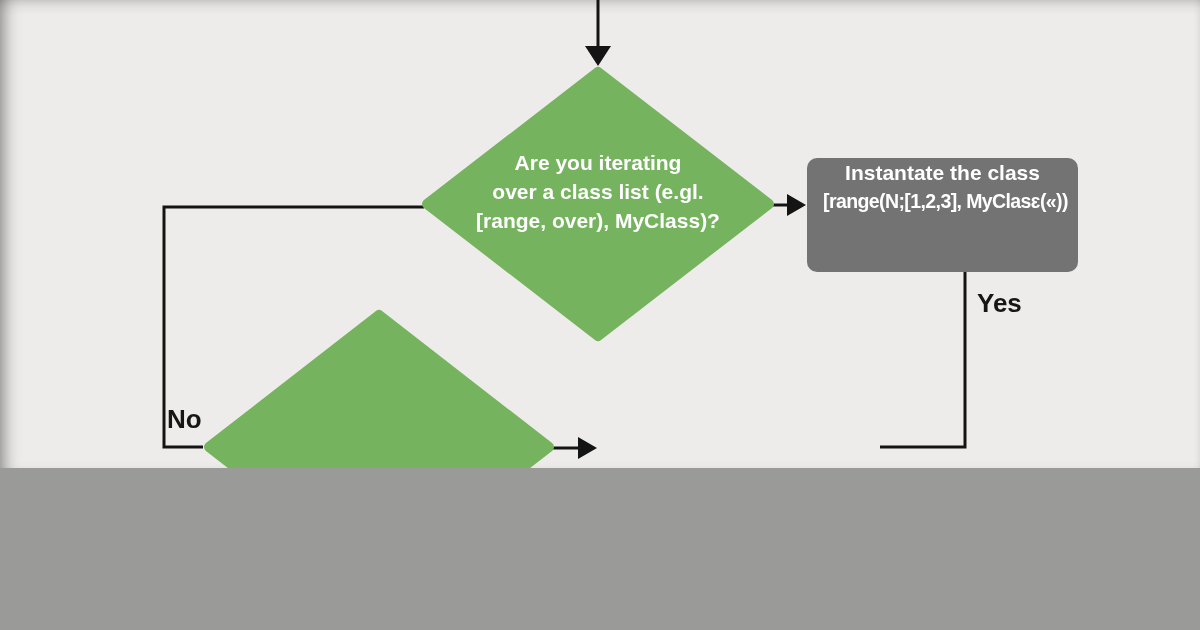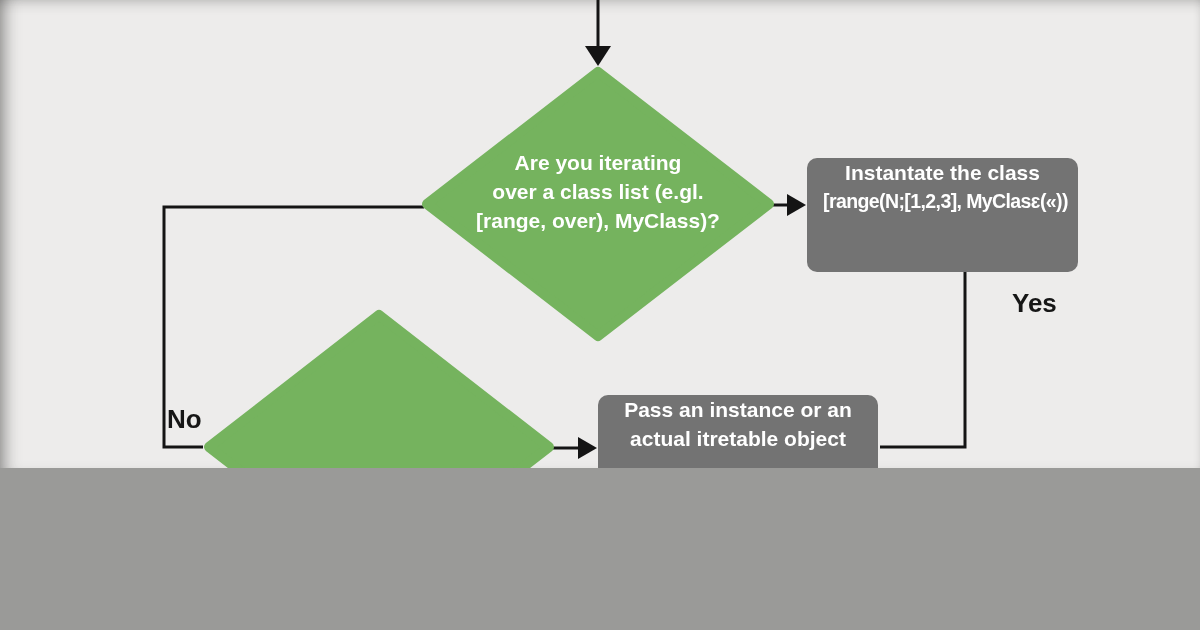--- a/index.html
+++ b/index.html
@@ -29,21 +29,21 @@
   }
   .pbox .line{white-space:nowrap;}
   .box1{left:807px;top:158px;width:271px;height:114px;}
   .box1 .line:nth-child(2){font-size:19.5px;letter-spacing:-0.6px;margin-left:6px;}
   .box2{left:598px;top:395px;width:280px;height:114px;}
   .d1text{left:440px;top:148px;width:316px;}
   .d2text{left:221px;top:398px;width:316px;}
   .edge-label{
     position:absolute;z-index:2;color:#161616;font-weight:700;font-size:26px;line-height:28px;
   }
-  .yes{left:1012px;top:289px;}
+  .yes{left:977px;top:289px;}
   .no-left{left:167px;top:405px;}
   .no-bottom{left:394px;top:580px;}
 </style>
 </head>
 <body>
 
 <div class="stage">
 
   <svg class="connectors" width="1200" height="630" viewBox="0 0 1200 630">
 
@@ -71,22 +71,18 @@
     <div class="line">over a class list (e.gl.</div>
     <div class="line">[range, over), MyClass)?</div>
   </div>
 
   <div class="pbox box1">
     <div class="line">Instantate the class</div>
     <div class="line">[range(N;[1,2,3], MyClasɛ(«))</div>
   </div>
 
 
-  <div class="pbox box2">
-    <div class="line">Pass an instance or an</div>
-    <div class="line">actual itretable object</div>
-  </div>
 
   <div class="edge-label yes">Yes</div>
   <div class="edge-label no-left">No</div>
   <div class="edge-label no-bottom">No</div>
 
 </div>
 
 </body></html>

